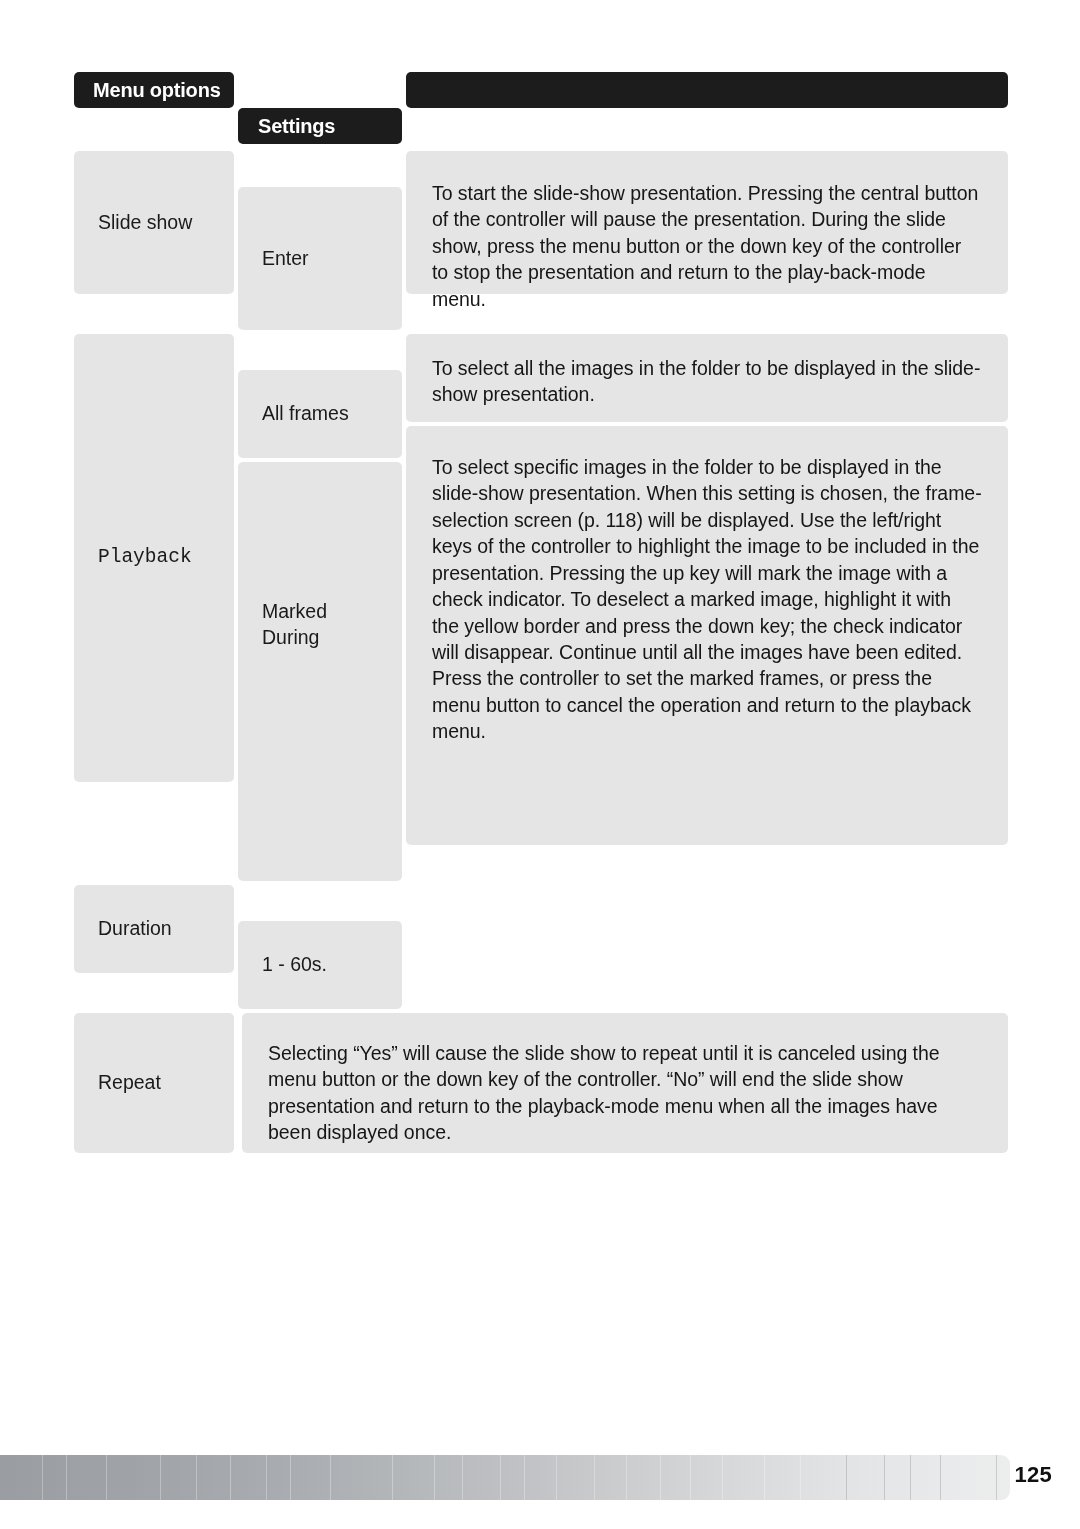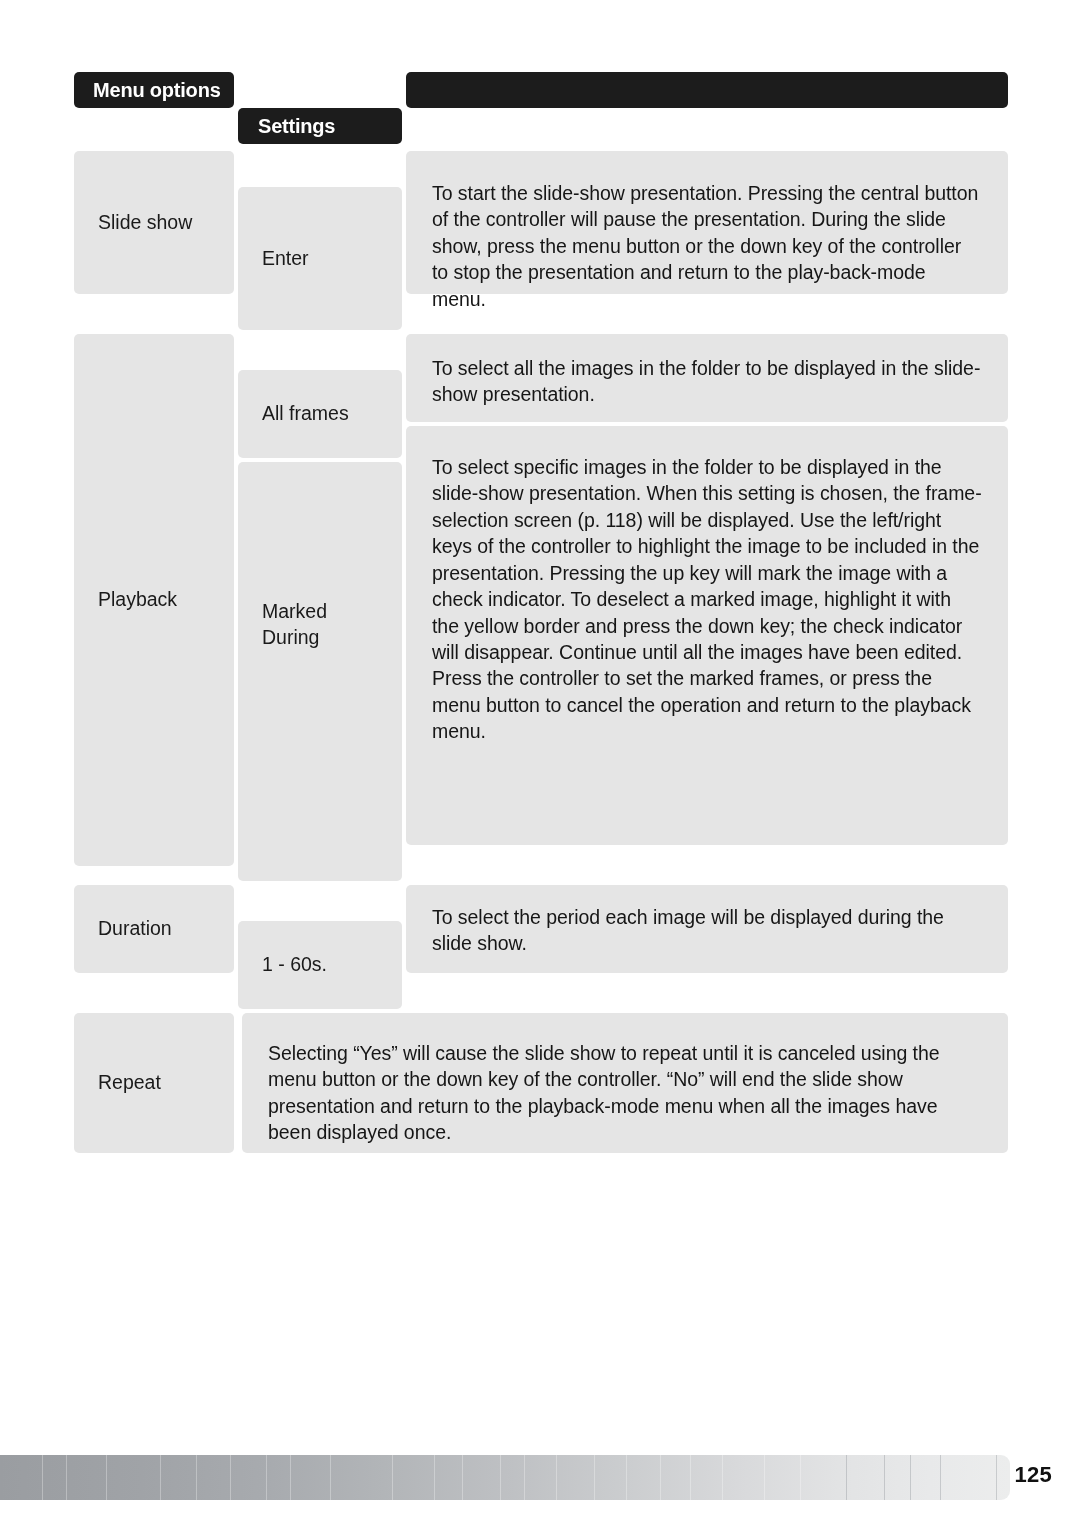--- a/index.html
+++ b/index.html
@@ -88,21 +88,21 @@
   .vtop {
     display: flex;
     flex-direction: column;
     justify-content: flex-start;
   }
 
   
   .r1  { height: 143px; }
   .r2  { height: 88px; }
   .r3  { height: 419px; }
-  .r23 { height: 532px; }   
+  .r23 { height: 448px; font-family: Liberation Mono, monospace; }   
   .r4  { height: 88px; }
   .r5  { height: 140px; }
 
   .pad-r1  { padding-top: 29px; }
   .pad-r2  { padding-top: 21px; }
   .pad-r3  { padding-top: 28px; }
   .pad-r3b { padding-top: 137px; }
   .pad-r4  { padding-top: 19px; }
   .pad-r5  { padding-top: 27px; }
 
@@ -218,23 +218,20 @@
 
   <div class="row">
     <div class="cell c1 r4 vcenter">
       <div class="lbl">Duration</div>
     </div>
     <div class="gap-h"></div>
     <div class="cell c2 r4 vcenter">
       <div class="lbl lbl-c2">1 - 60s.</div>
     </div>
     <div class="gap-h"></div>
-    <div class="cell c3 r4 vtop pad-r4">
-      <div class="desc">To select the period each image will be displayed during the slide show.</div>
-    </div>
   </div>
 
   <div class="gap-v"></div>
 
   <div class="row">
     <div class="cell c1 r5 vcenter">
       <div class="lbl">Repeat</div>
     </div>
     <div class="gap-h"></div>
     <div class="gap-h"></div>

